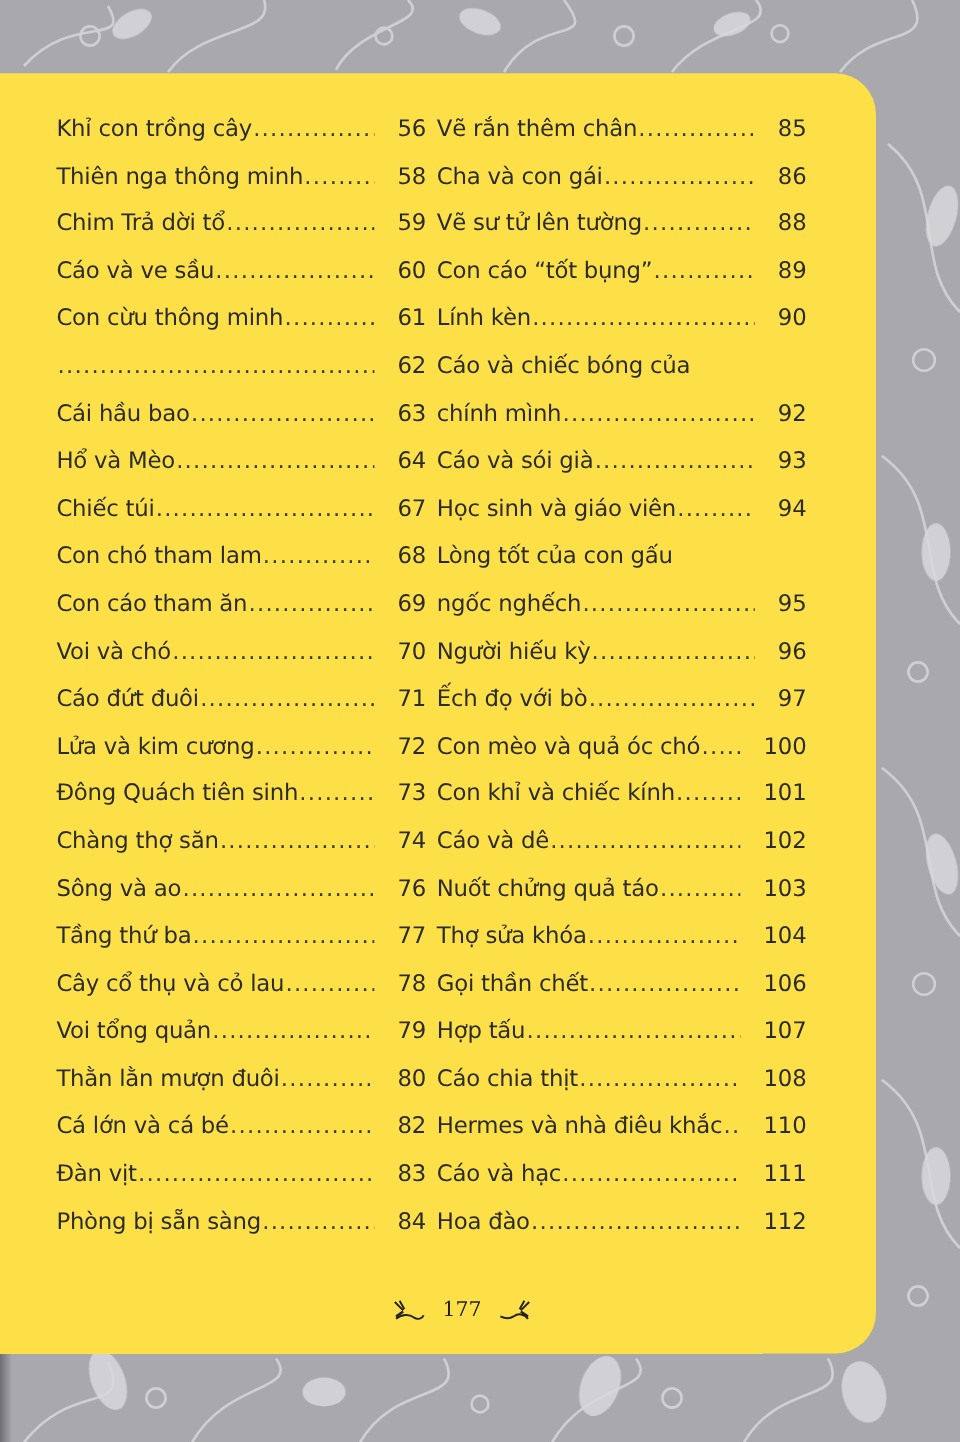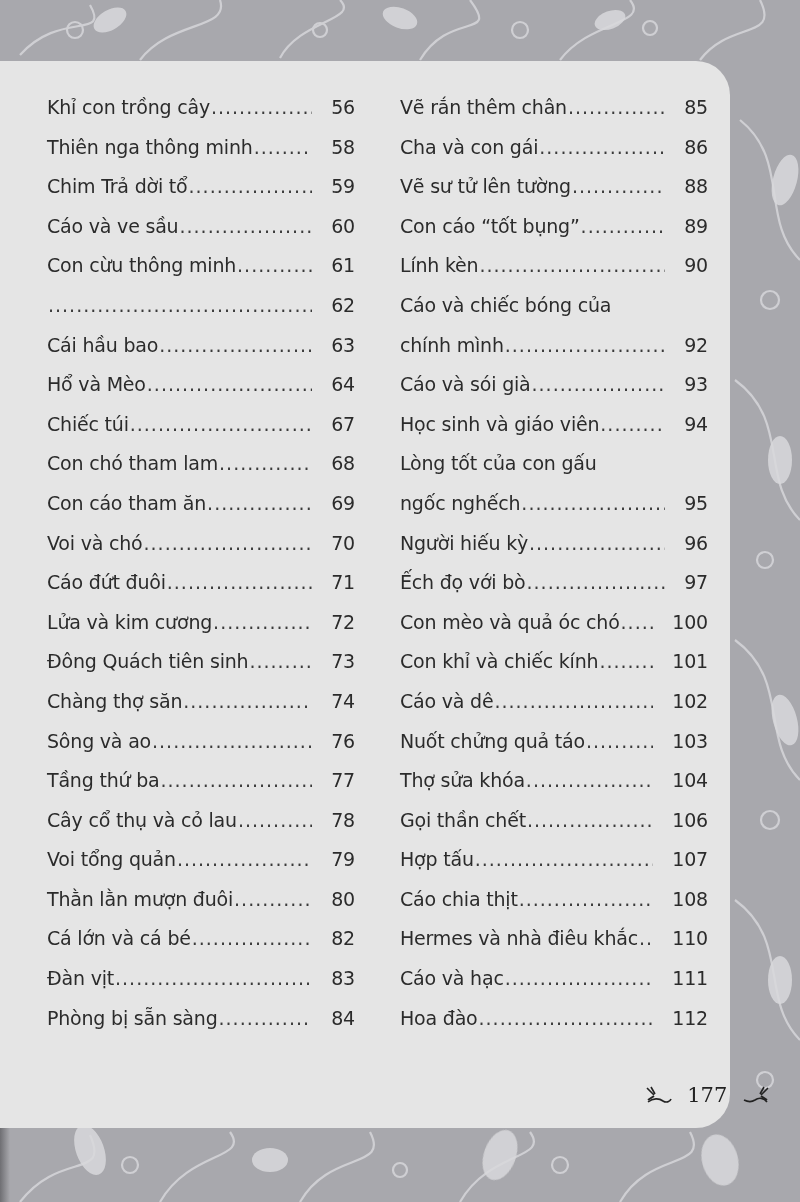--- a/index.html
+++ b/index.html
@@ -9,49 +9,49 @@
     font-family: "DejaVu Sans", sans-serif;
   }
   .bg-pattern { position: absolute; inset: 0; z-index: 0; }
   .spine {
     position: absolute; left: 0; top: 1128px; width: 10px; height: 74px;
     background: linear-gradient(to right, #6f6f73, #a8a8ad);
     z-index: 1;
   }
   .panel {
     position: absolute; left: 0; top: 61px; width: 730px; height: 1067px;
-    background: #e5e5e5;
+    background: #fde047;
     border-top-right-radius: 34px; border-bottom-right-radius: 34px;
     z-index: 2;
   }
   .col {
     position: absolute; top: 27px; width: 308px;
   }
   .col.left { left: 47px; }
-  .col.right { left: 400px; }
+  .col.right { left: 364px; }
   .entry {
     display: flex; align-items: baseline;
     height: 39.6px; line-height: 39.6px;
     font-size: 19px; color: #2b2b2b; letter-spacing: -0.2px;
     white-space: nowrap;
   }
   .entry .title { flex: 0 0 auto; }
   .entry .dots {
     flex: 1 1 auto; overflow: hidden; margin: 0 1px;
     color: #3a3a3a; letter-spacing: 1px;
   }
   .entry .dots::before {
     content: "......................................................................................................";
   }
   .entry .page { flex: 0 0 auto; margin-left: 18px; }
   .entry.cont-line .dots::before { content: ""; }
   .footer {
     position: absolute; top: 1020px; left: 0; width: 770px;
-    text-align: right; font-family: "DejaVu Serif", serif;
-    font-size: 21px; color: #222;
+    text-align: center; font-family: "DejaVu Serif", serif;
+    font-size: 17px; color: #222;
   }
   .footer .orn { display: inline-block; vertical-align: middle; }
   .footer .num { display: inline-block; vertical-align: middle; margin: 0 8px; }
 </style>
 </head>
 <body>
 
 <svg class="bg-pattern" width="800" height="1202" viewBox="0 0 800 1202" xmlns="http://www.w3.org/2000/svg">
   <g fill="none" stroke="#d4d4d8" stroke-width="2.2" opacity="0.9">
     <path d="M20 55 C 60 10, 110 40, 90 5"></path>

